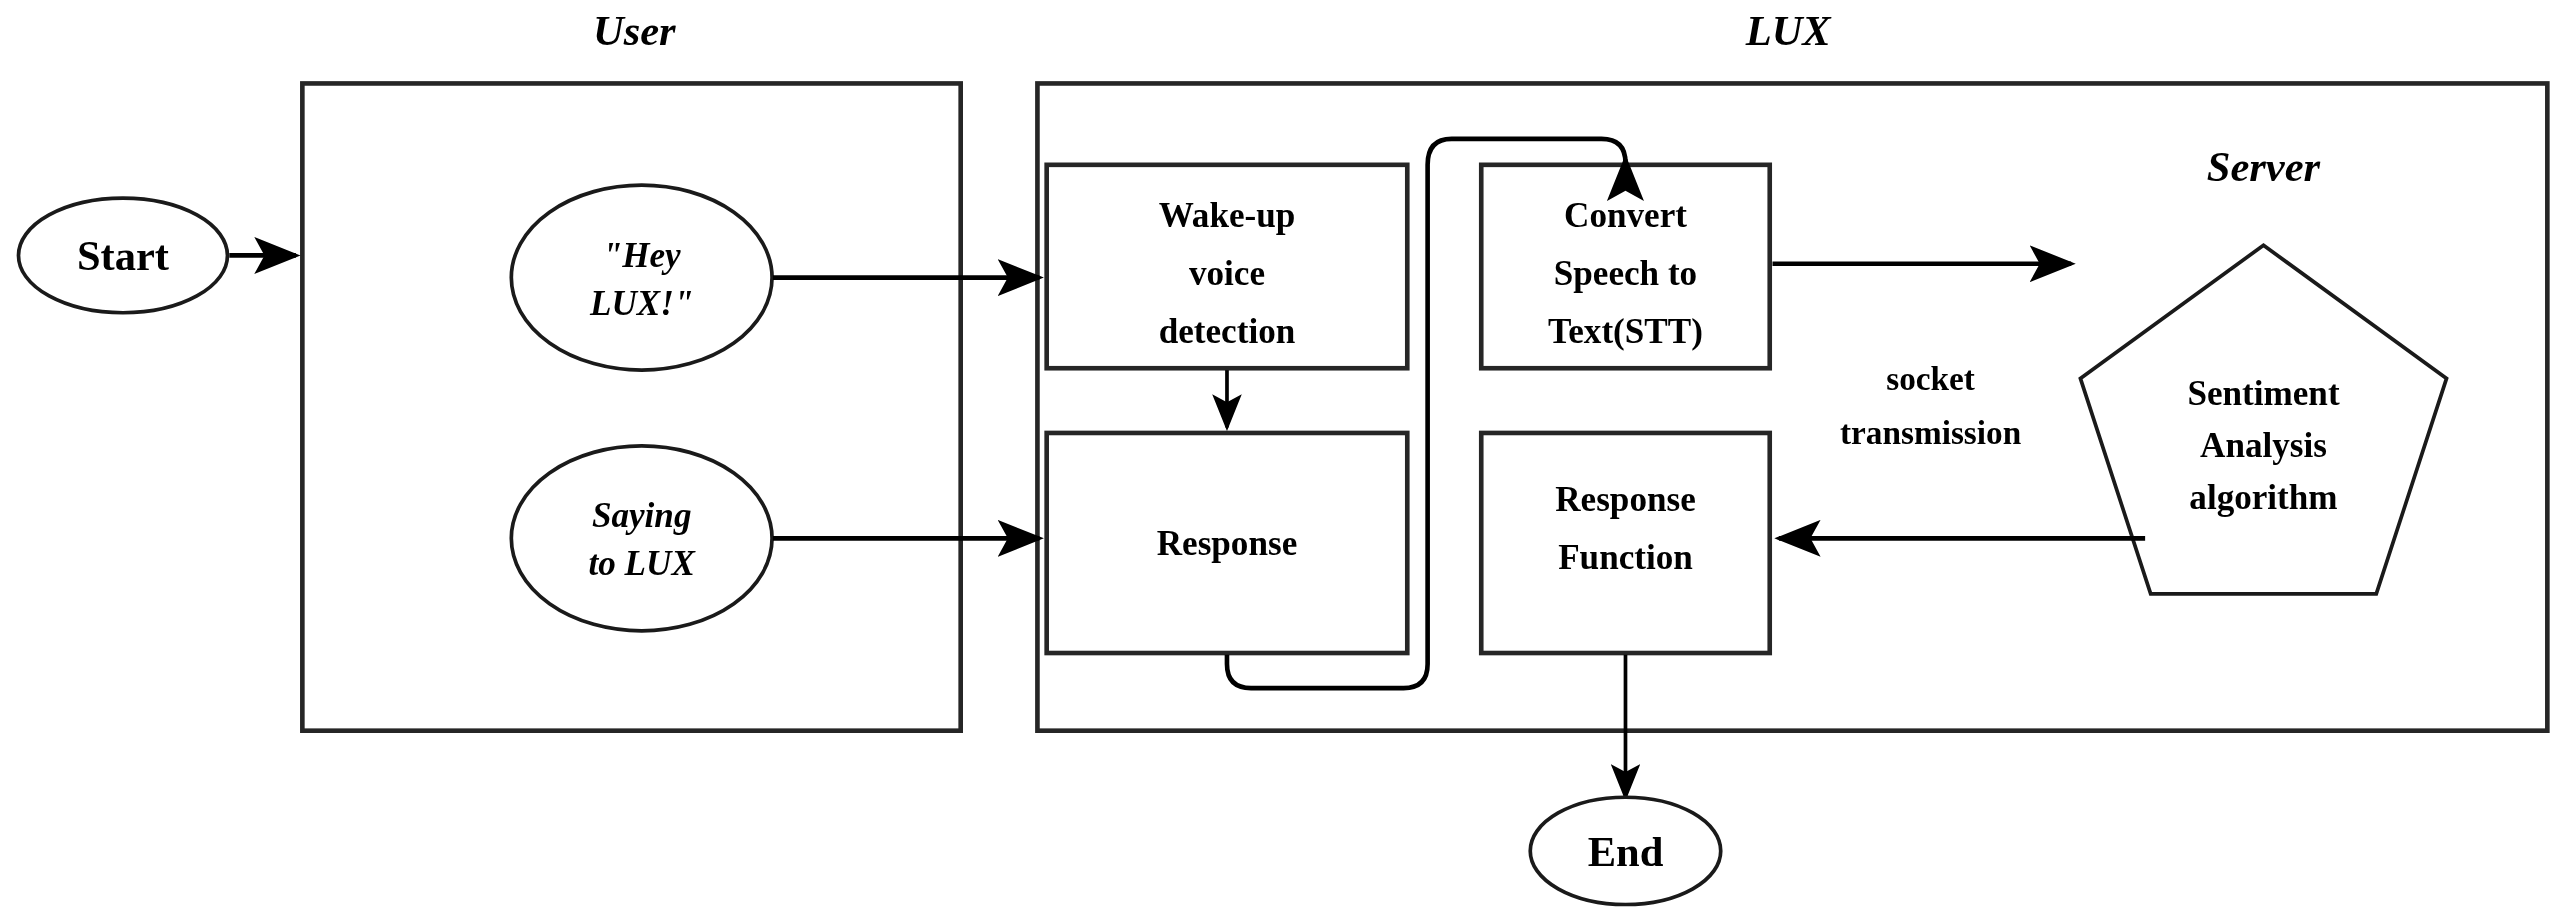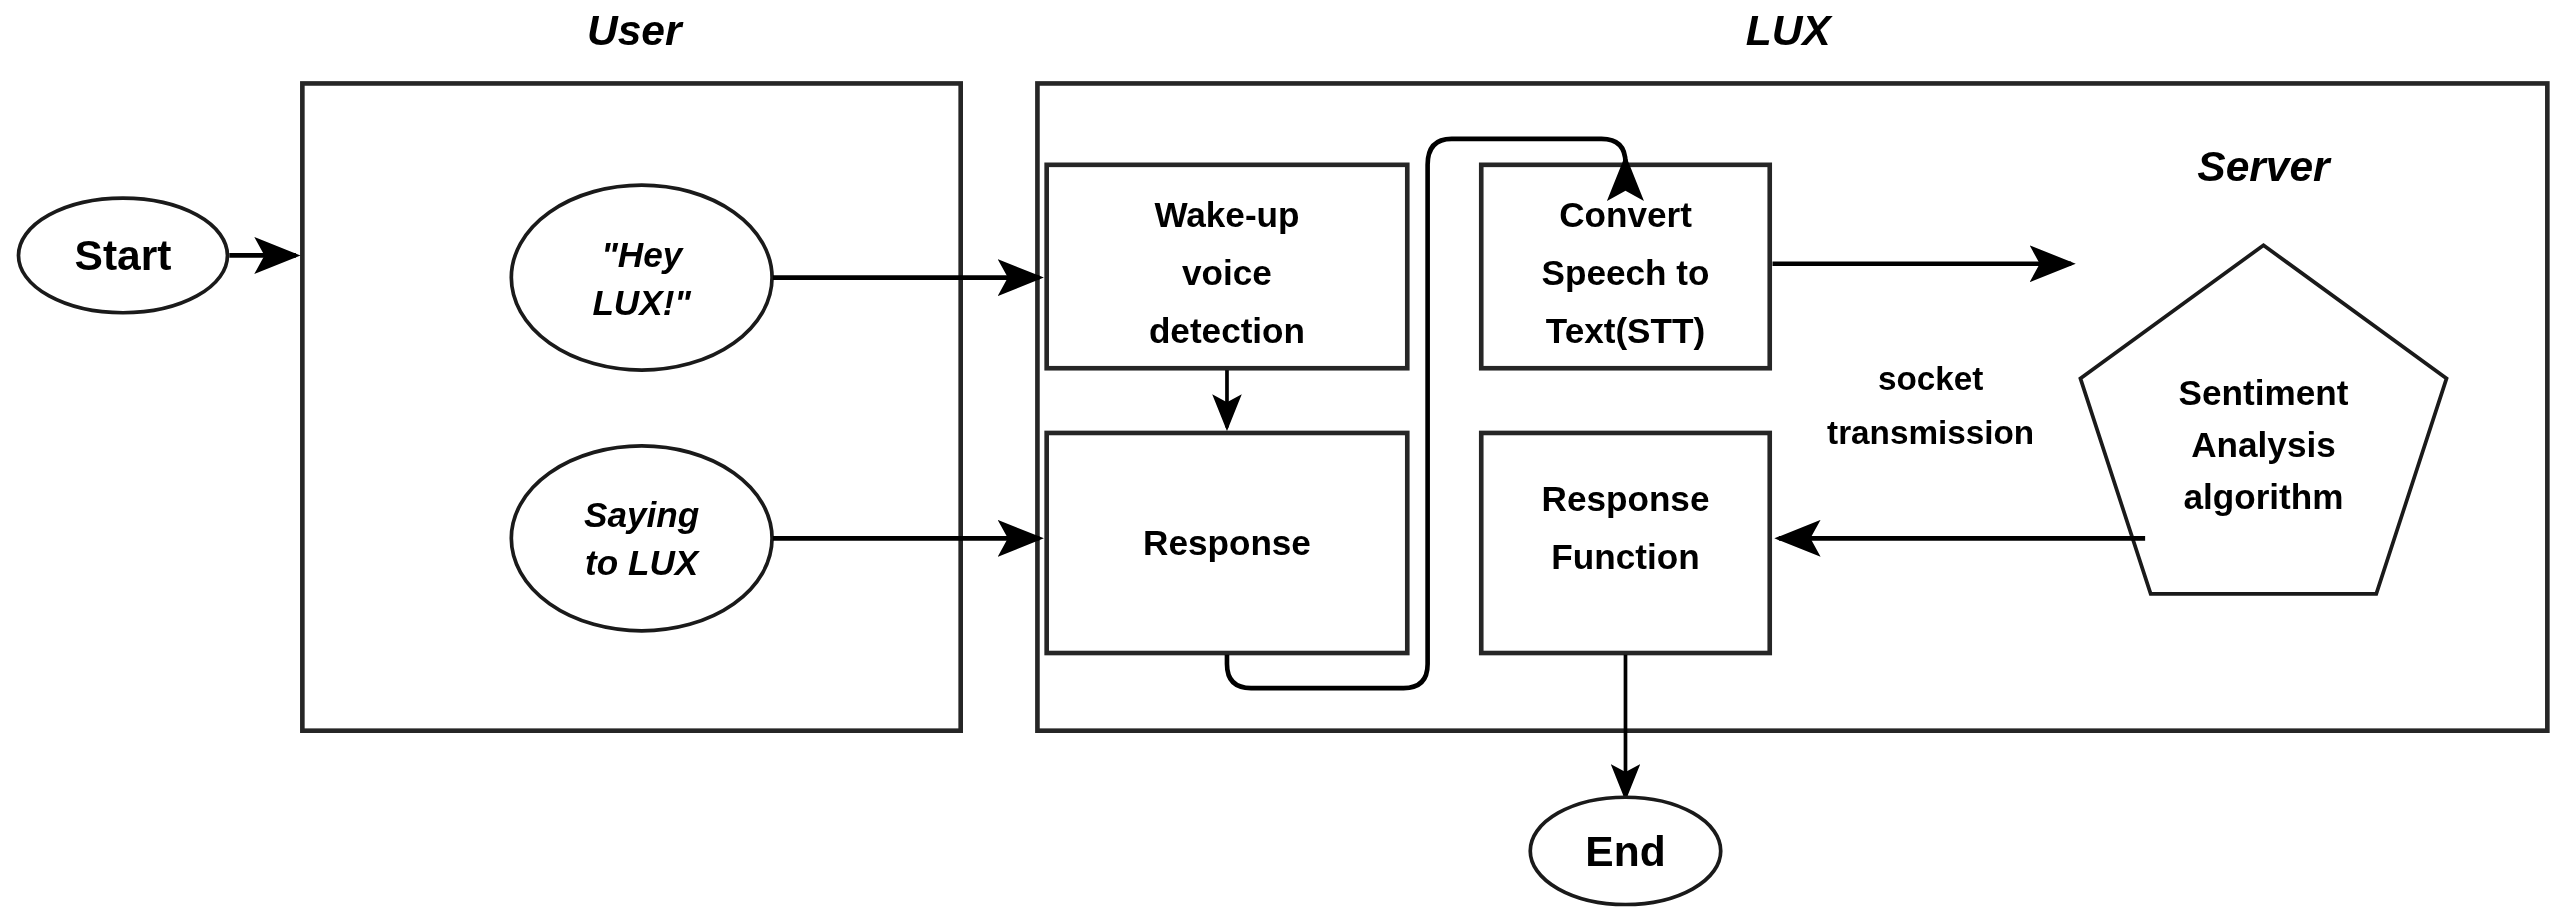--- a/index.html
+++ b/index.html
@@ -5,21 +5,21 @@
   html, body {
     margin: 0;
     padding: 0;
     background: #ffffff;
   }
   #canvas {
     position: relative;
     width: 2576px;
     height: 914px;
     background: #ffffff;
-    font-family: Liberation Sans, sans-serif;
+    font-family: Liberation Serif, serif;
     overflow: hidden;
   }
   #diagram-svg {
     position: absolute;
     left: 0;
     top: 0;
     width: 2576px;
     height: 914px;
   }
   .swimlane-title {

